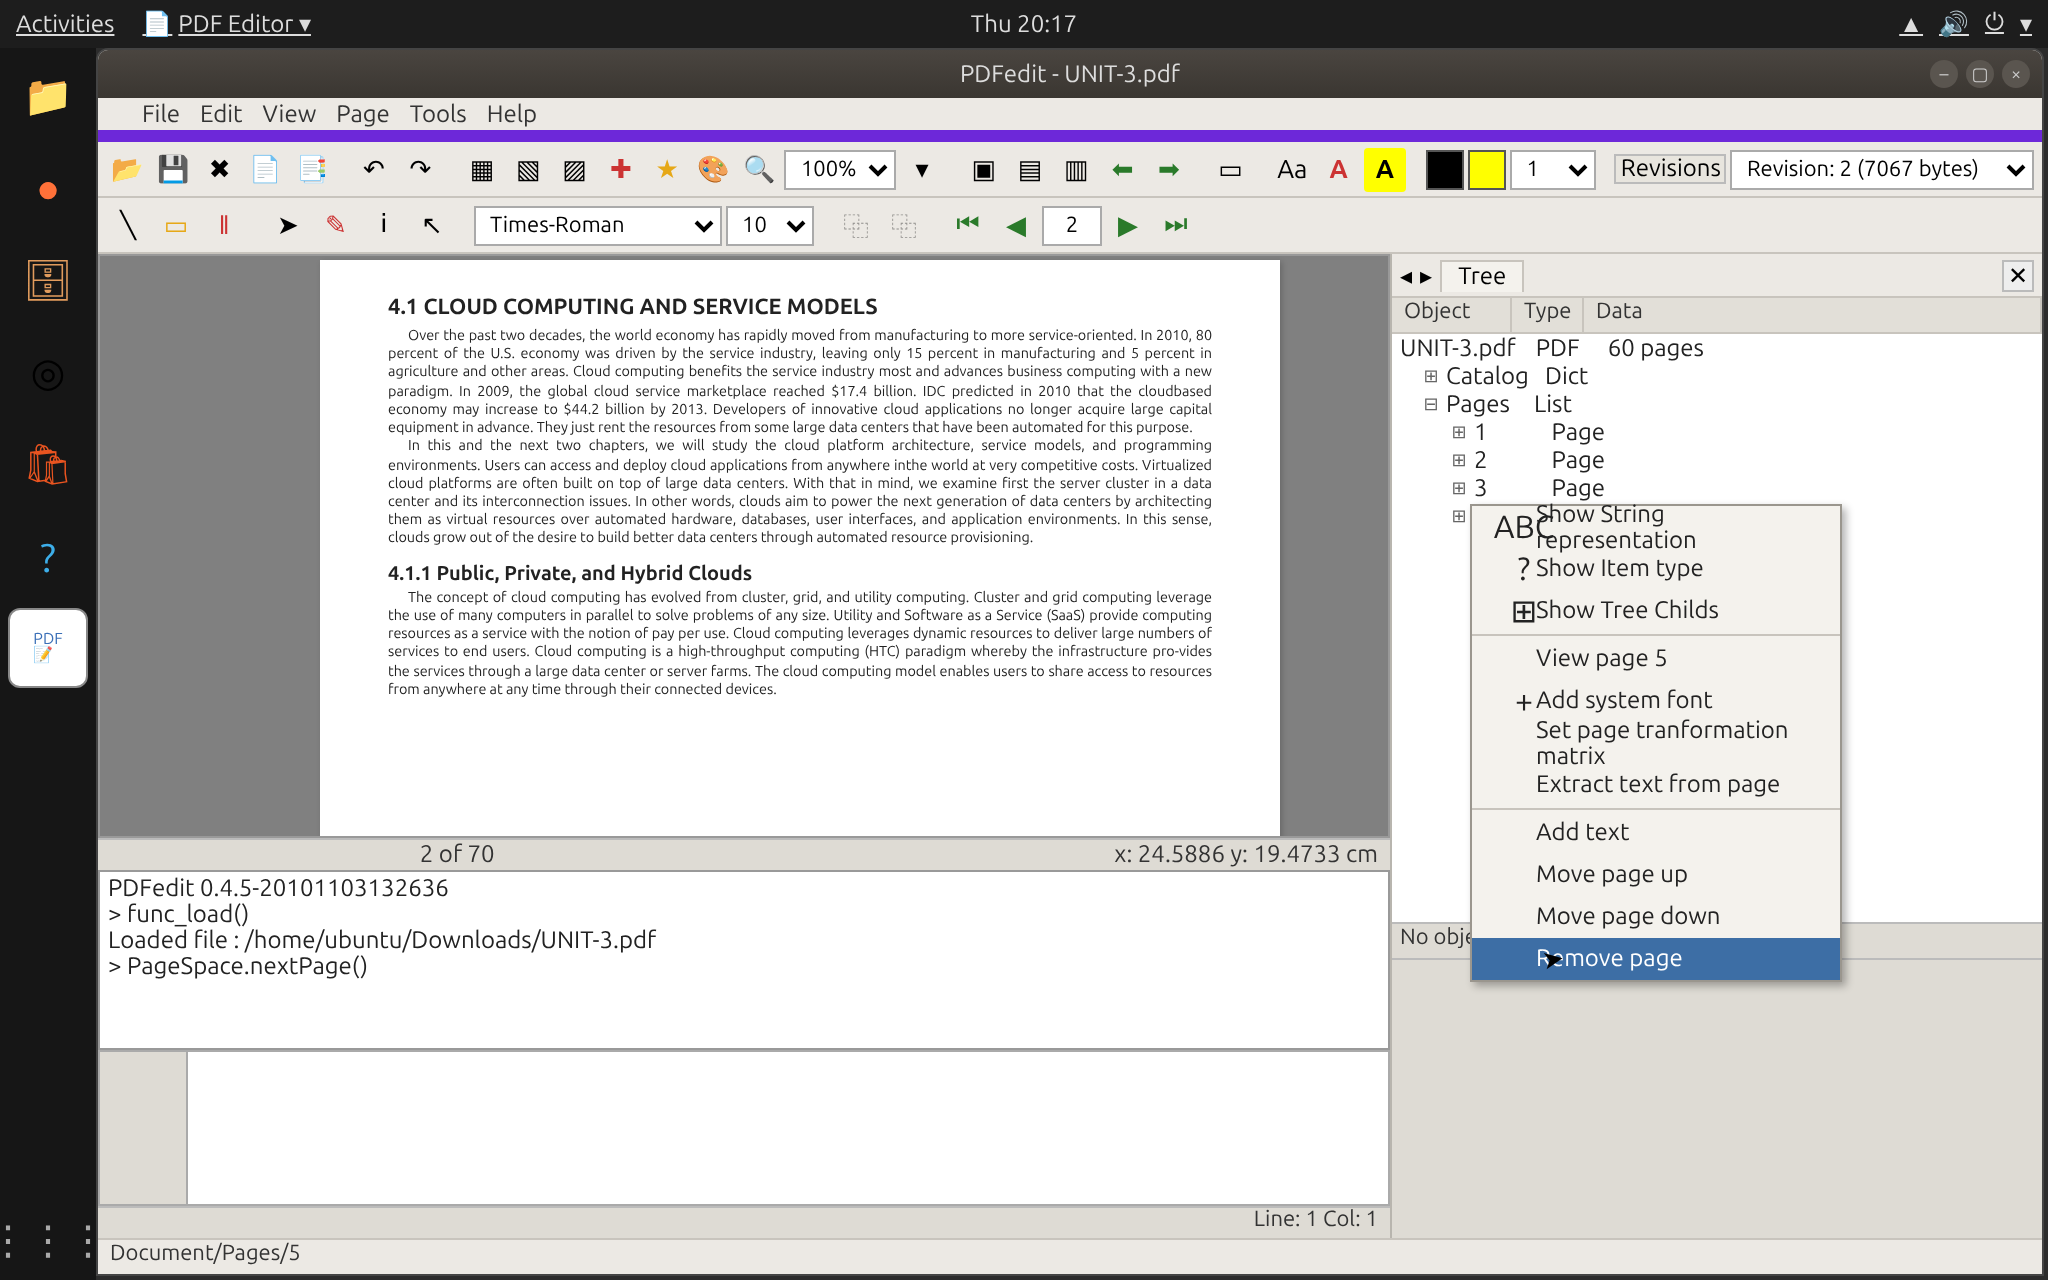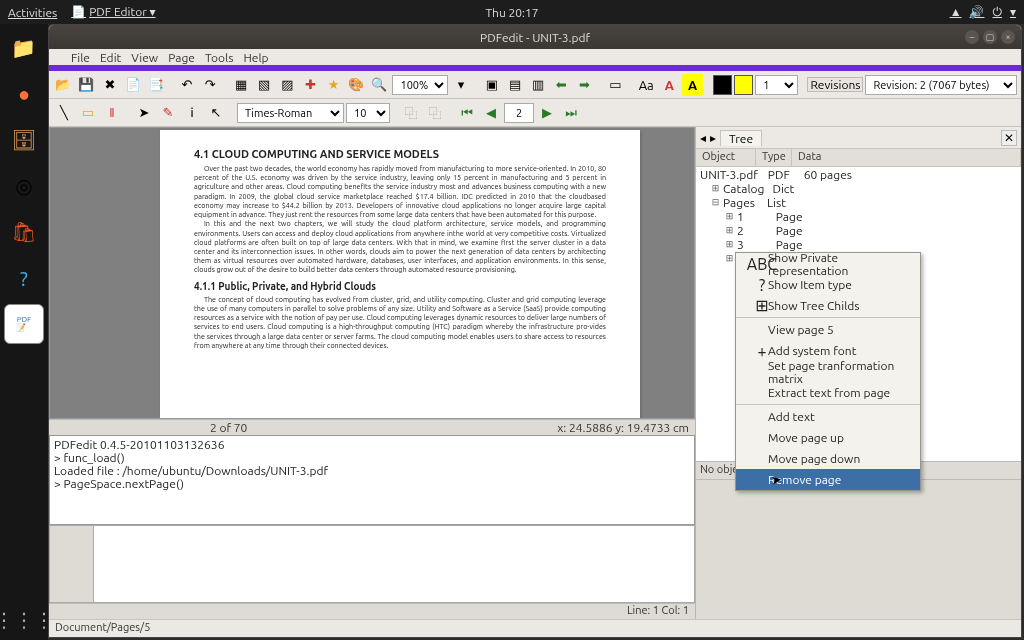--- a/index.html
+++ b/index.html
@@ -164,21 +164,21 @@
   <div class="toolbar">
     <div class="tbtn">╲</div>
     <div class="tbtn" style="color:#e6a817">▭</div>
     <div class="tbtn" style="color:#c33">‖</div>
     <div class="tsep"></div>
     <div class="tbtn">➤</div>
     <div class="tbtn" style="color:#c33">✎</div>
     <div class="tbtn">Ꭵ</div>
     <div class="tbtn">↖</div>
     <div class="tsep"></div>
-    <select class="tinput" style="width:107px"><option>Times-Roman</option></select>
+    <select class="tinput" style="width:124px"><option>Times-Roman</option></select>
     <select class="tinput" style="width:44px"><option>10</option></select>
     <div class="tsep"></div>
     <div class="tbtn" style="opacity:.4">⿻</div>
     <div class="tbtn" style="opacity:.4">⿻</div>
     <div class="tsep"></div>
     <div class="tbtn" style="color:#2a7a2a">⏮</div>
     <div class="tbtn" style="color:#2a7a2a">◀</div>
     <input class="tinput" style="width: 30px; text-align: center;" value="2">
     <div class="tbtn" style="color:#2a7a2a">▶</div>
     <div class="tbtn" style="color:#2a7a2a">⏭</div>
@@ -307,21 +307,21 @@
       <div class="obj-panel"></div>
     </div>
   </div>
 
   <div class="statusbar">Document/Pages/5</div>
 </div>
 
 <div class="ctx-menu" id="ctx-menu">
     <div class="ctx-item">
       <span class="ic">ABC</span>
-      <span>Show Private representation</span>
+      <span>Show String representation</span>
     </div>
     <div class="ctx-item">
       <span class="ic">?</span>
       <span>Show Item type</span>
     </div>
     <div class="ctx-item">
       <span class="ic">⊞</span>
       <span>Show Tree Childs</span>
     </div>
     <div class="ctx-sep"></div>

